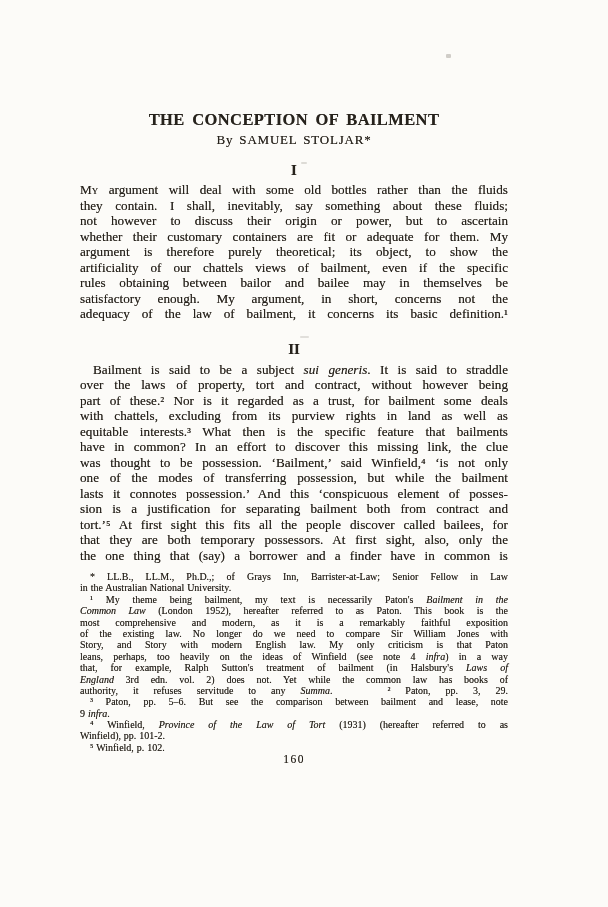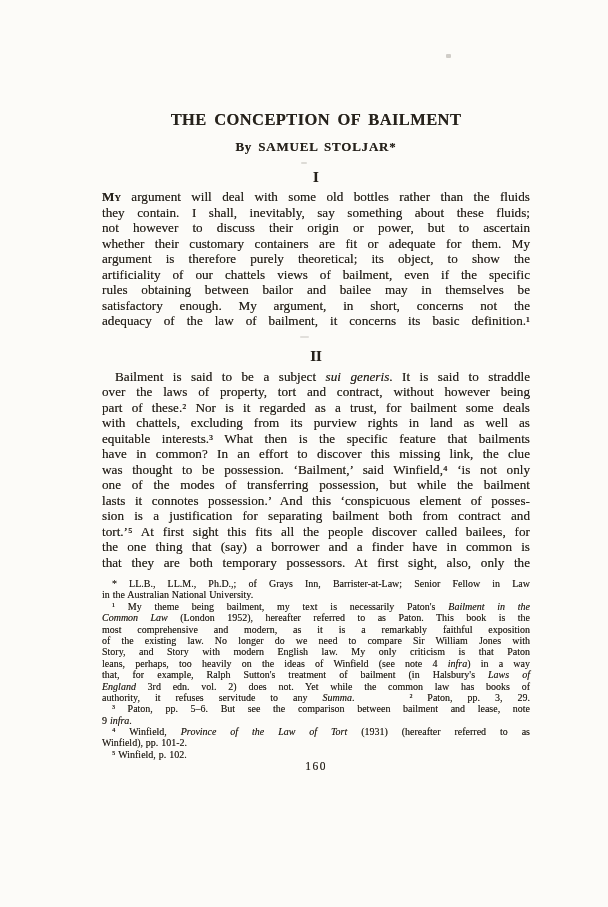--- a/index.html
+++ b/index.html
@@ -3,27 +3,27 @@
 <meta charset="utf-8">
 <style>
   html, body { margin:0; padding:0; background:#fbfaf6; }
   .page {
     position:relative; width:608px; height:907px;
     background:#fcfbf8; overflow:hidden;
     font-family:"Liberation Serif","DejaVu Serif",serif;
     color:#26221c;
     text-shadow:0 0 0.35px rgba(38,30,20,0.6);
   }
-  .content { position:absolute; left:102px; top:111px; width:428px; }
+  .content { position:absolute; left:80px; top:111px; width:428px; }
   .title {
     margin:0; text-align:center; font-size:16.5px; font-weight:700;
     letter-spacing:0.4px; word-spacing:3px; line-height:18px;
   }
   .byline {
-    margin-top:10px; text-align:center; font-size:13px; font-weight:700;
+    margin-top:3px; text-align:center; font-size:13px; font-weight:400;
     letter-spacing:0.8px; word-spacing:2px; line-height:15px;
   }
   .section-heading {
     margin-top:15px; text-align:center; font-size:15px; font-weight:700; line-height:16px;
   }
   .sh2 { margin-top:19px; }
   .body-text { margin-top:4px; }
   .body2 { margin-top:5px; }
   .body-text .line {
     font-size:13.2px; line-height:15.5px; height:15.5px;
@@ -33,21 +33,21 @@
   .footnotes { margin-top:8px; }
   .footnotes .line {
     font-size:10px; line-height:11.4px; height:11.4px;
     text-align:justify; text-align-last:justify; word-spacing:0.4px;
   }
   .line.nojust { text-align-last:left; }
   .ind { display:inline-block; width:13px; }
   .footnotes .ind { width:10px; }
   .gap { display:inline-block; width:55px; }
   em { font-style:italic; }
-  .sc { font-variant:small-caps;font-weight:bold; }
+  .sc { font-variant:small-caps; }
   .page-number {
     margin-top:0; text-align:center; font-size:11.5px; letter-spacing:1.5px;
   }
   .artifact { position:absolute; border-radius:1px; }
   .a1 { left:446px; top:54px;  width:5px; height:4px; background:rgba(125,120,112,0.35); }
   .a2 { left:301px; top:162px; width:6px; height:2px; background:rgba(140,135,125,0.28); }
   .a3 { left:300px; top:336px; width:9px; height:2px; background:rgba(145,140,130,0.25); }
 </style>
 </head>
 <body>
@@ -80,22 +80,22 @@
         <div class="line">over the laws of property, tort and contract, without however being</div>
         <div class="line">part of these.² Nor is it regarded as a trust, for bailment some deals</div>
         <div class="line">with chattels, excluding from its purview rights in land as well as</div>
         <div class="line">equitable interests.³ What then is the specific feature that bailments</div>
         <div class="line">have in common? In an effort to discover this missing link, the clue</div>
         <div class="line">was thought to be possession. ‘Bailment,’ said Winfield,⁴ ‘is not only</div>
         <div class="line">one of the modes of transferring possession, but while the bailment</div>
         <div class="line">lasts it connotes possession.’ And this ‘conspicuous element of posses-</div>
         <div class="line">sion is a justification for separating bailment both from contract and</div>
         <div class="line">tort.’⁵ At first sight this fits all the people discover called bailees, for</div>
+        <div class="line">that they are both temporary possessors. At first sight, also, only the</div>
         <div class="line">the one thing that (say) a borrower and a finder have in common is</div>
-        <div class="line">that they are both temporary possessors. At first sight, also, only the</div>
       </div>
 
     <div class="footnotes">
         <div class="line"><span class="ind"></span>* LL.B., LL.M., Ph.D.,; of Grays Inn, Barrister-at-Law; Senior Fellow in Law</div>
         <div class="line nojust">in the Australian National University.</div>
         <div class="line"><span class="ind"></span>¹ My theme being bailment, my text is necessarily Paton's <em>Bailment in the</em></div>
         <div class="line"><em>Common Law</em> (London 1952), hereafter referred to as Paton. This book is the</div>
         <div class="line">most comprehensive and modern, as it is a remarkably faithful exposition</div>
         <div class="line">of the existing law. No longer do we need to compare Sir William Jones with</div>
         <div class="line">Story, and Story with modern English law. My only criticism is that Paton</div>

